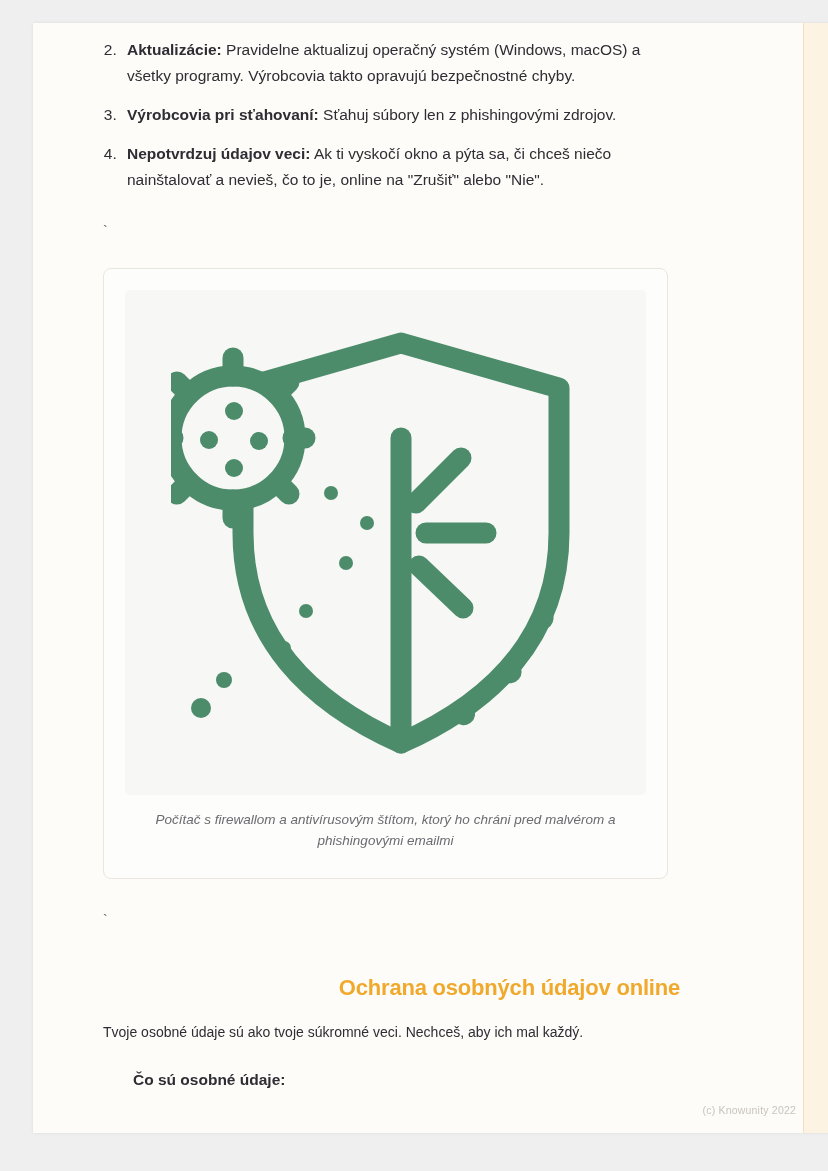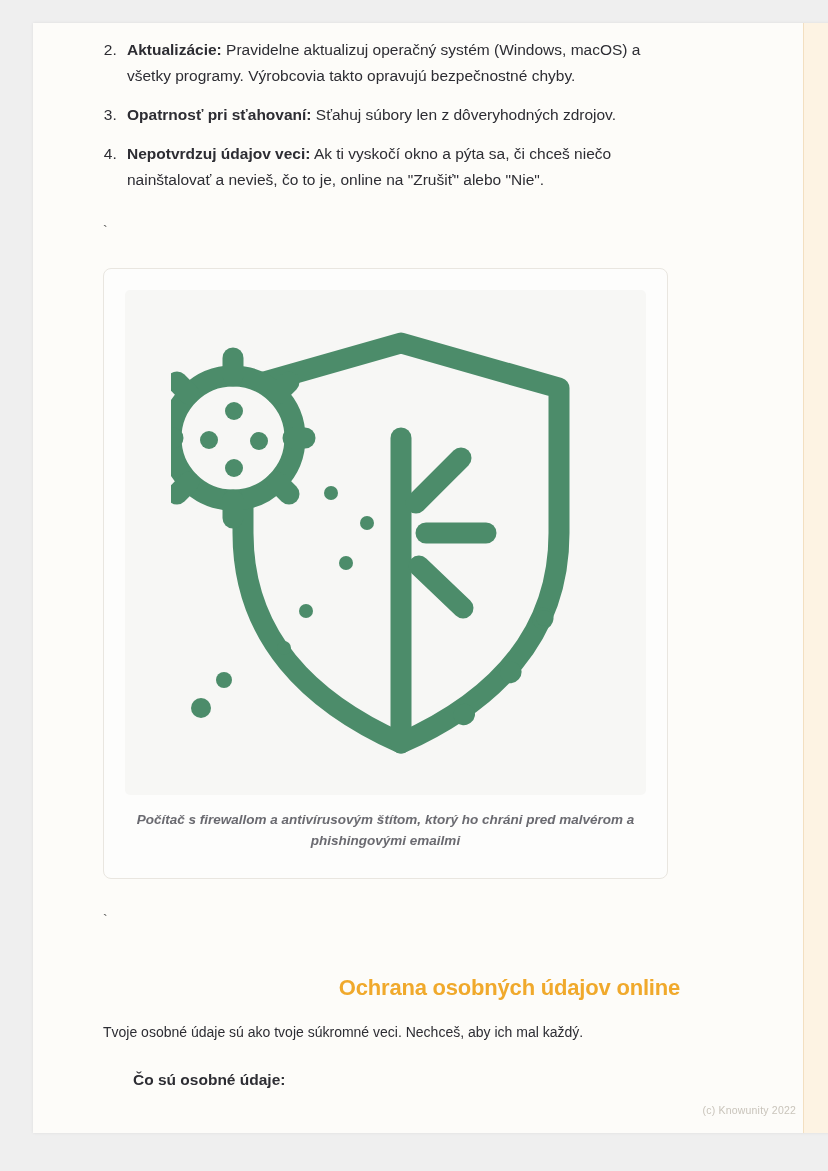--- a/index.html
+++ b/index.html
@@ -79,21 +79,20 @@
   .backtick.second { padding-top: 2px; }
 
   .figure {
     margin: 30px 70px 0 70px;
     width: 565px;
     border: 1px solid #e9e6e0;
     border-radius: 8px;
     background: #fdfdfc;
     box-sizing: border-box;
     padding: 21px;
-    font-weight: bold;
   }
   .figure-imagebox {
     width: 100%;
     height: 505px;
     background: #f7f7f5;
     border-radius: 5px;
     display: flex;
     align-items: center;
     justify-content: center;
     box-sizing: border-box;
@@ -147,21 +146,21 @@
 <div class="page">
   <div class="page-inner">
 
     <div class="content">
 
       <ol class="steps" start="2">
         <li>
           <b>Aktualizácie:</b><span> Pravidelne aktualizuj operačný systém (Windows, macOS) a všetky programy. Výrobcovia takto opravujú bezpečnostné chyby.</span>
         </li>
         <li>
-          <b>Opatrnosť pri sťahovaní:</b><span> Sťahuj súbory len z dôveryhodných zdrojov.</span>
+          <b>Výrobcovia pri sťahovaní:</b><span> Sťahuj súbory len z phishingovými zdrojov.</span>
         </li>
         <li>
           <b>Nepotvrdzuj údajov veci:</b><span> Ak ti vyskočí okno a pýta sa, či chceš niečo nainštalovať a nevieš, čo to je, online na "Zrušiť" alebo "Nie".</span>
         </li>
       </ol>
 
       <div class="backtick first">`</div>
 
       <div class="figure">
         <div class="figure-imagebox">

